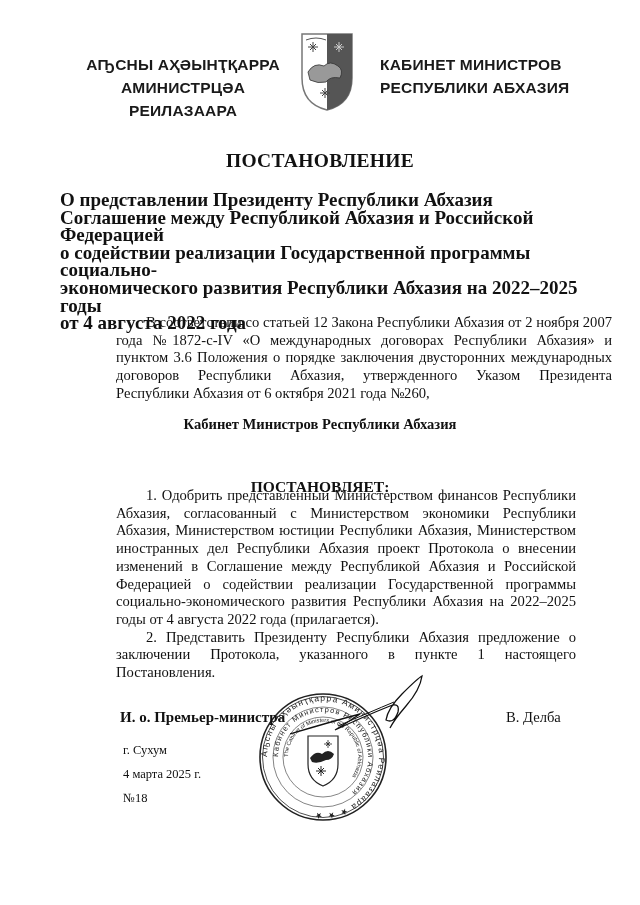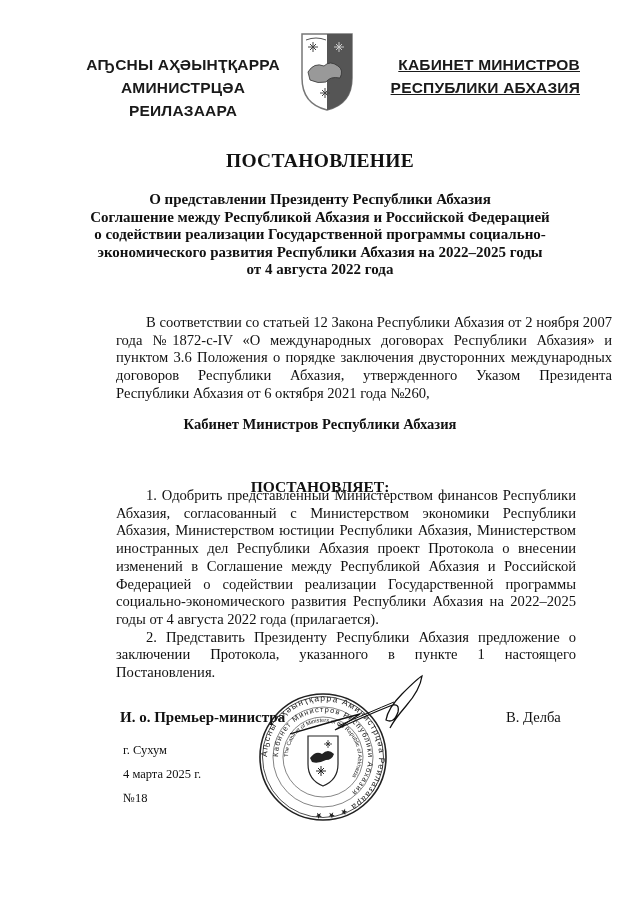--- a/index.html
+++ b/index.html
@@ -1,22 +1,22 @@
 <!DOCTYPE html>
 <html><head>
 <meta charset="utf-8">
 <style>
   html, body { margin: 0; padding: 0; background: #ffffff; }
   body { width: 640px; height: 905px; position: relative; overflow: hidden; color: #111; font-family: "Liberation Serif", serif; }
   .hdr { position: absolute; top: 42px; font-family: "Liberation Sans", sans-serif; font-weight: bold; font-size: 15.5px; line-height: 23px; letter-spacing: 0.2px; color: #1a1a1a; margin-top: 11px; }
   .hdr-left { left: 78px; text-align: center; width: 210px; }
-  .hdr-right { left: 380px; text-align: right; width: 200px; text-decoration: underline; }
+  .hdr-right { left: 380px; text-align: left; width: 200px; }
   .coat { position: absolute; left: 300px; top: 32px; width: 54px; height: 80px; }
   .title { position: absolute; top: 150px; left: 0; width: 640px; text-align: center; font-weight: bold; font-size: 19.5px; letter-spacing: 0.3px; }
-  .subject { position: absolute; top: 191px; left: 60px; width: 520px; text-align: center; font-weight: bold; font-size: 15px; line-height: 17.6px; }
+  .subject { position: absolute; top: 191px; left: 60px; width: 520px; text-align: left; font-weight: bold; font-size: 19px; line-height: 17.6px; }
   .para { position: absolute; left: 80px; width: 496px; font-size: 14.6px; line-height: 17.7px; text-align: justify; text-align-last: left; }
   .p1 { top: 314px; }
   .indent { text-indent: 30px; margin-left: 36px; }
   .center-bold { position: absolute; left: 0; width: 640px; text-align: center; font-weight: bold; font-size: 14.6px; }
   .cabinet { top: 416px; }
   .resolves { top: 478px; font-size: 15.5px; }
   .p2 { top: 487px; }
   .sign-l { position: absolute; left: 120px; top: 709px; font-weight: bold; font-size: 15px; }
   .sign-r { position: absolute; left: 506px; top: 709px; font-weight: normal; font-size: 14.6px; }
   .meta { position: absolute; left: 123px; font-size: 12.5px; }

